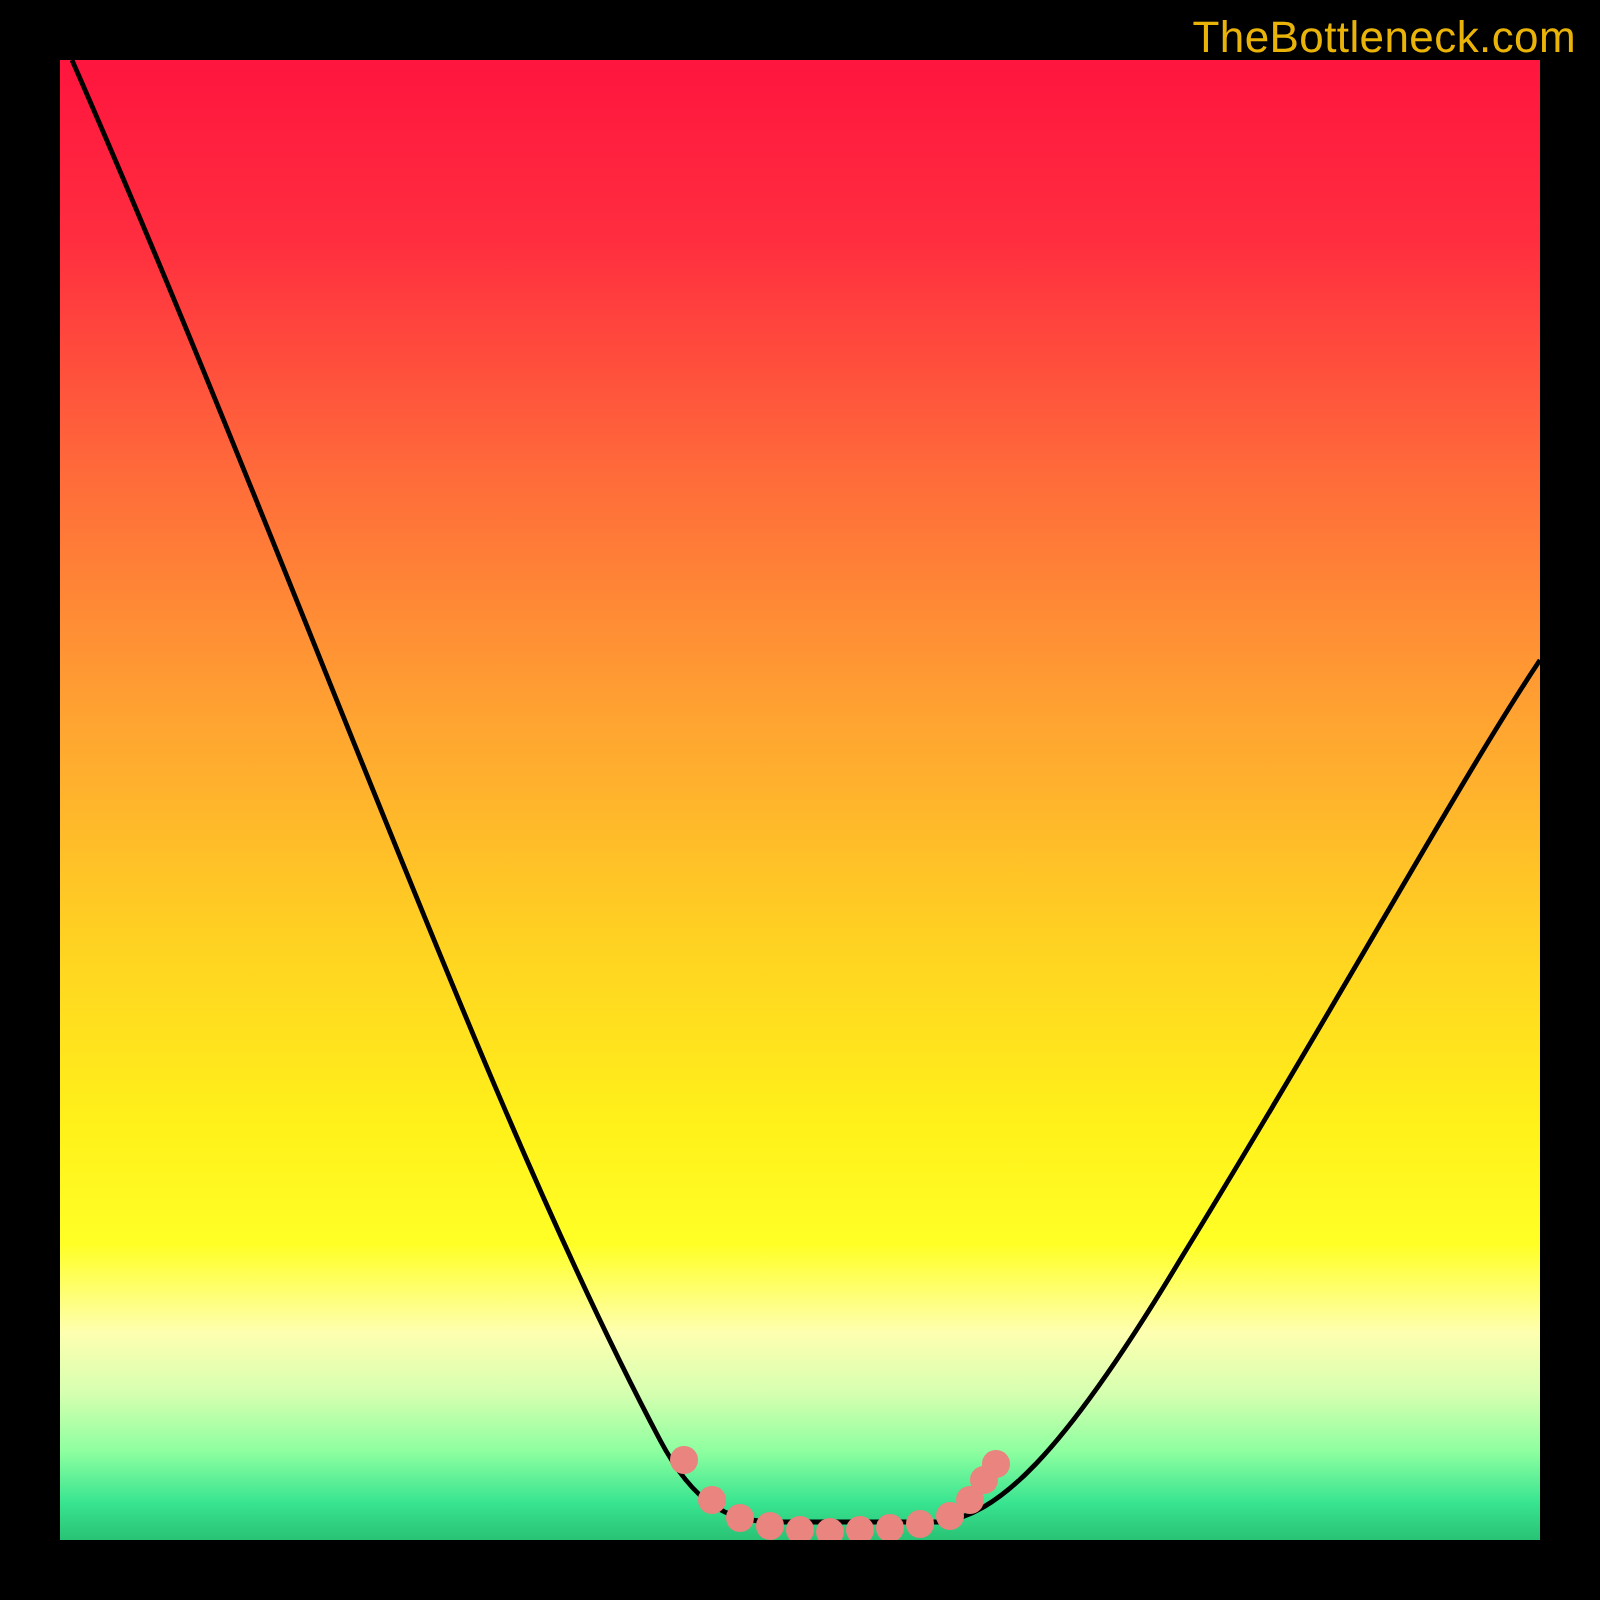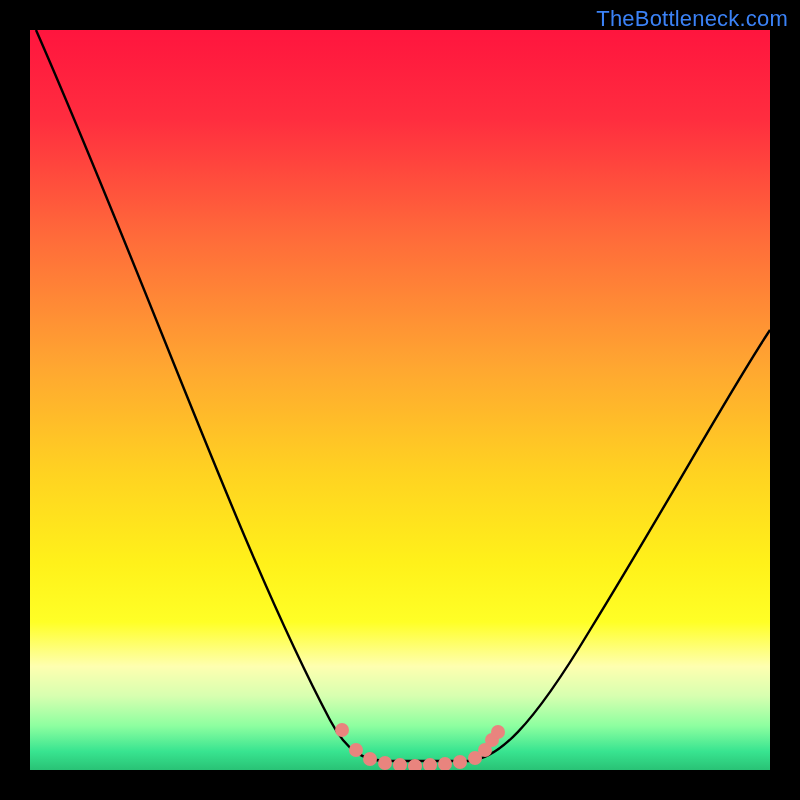--- a/index.html
+++ b/index.html
@@ -27,21 +27,21 @@
     overflow: hidden;
   }
   .gradient {
     position: absolute;
     inset: 0;
   }
   .watermark {
     position: absolute;
     top: 6px;
     right: 12px;
-    color: #3b82f6;
+    color: #eab308;
     font-size: 22px;
     font-weight: 500;
     letter-spacing: 0.2px;
   }
   svg.curve {
     position: absolute;
     inset: 0;
     width: 100%;
     height: 100%;
   }

